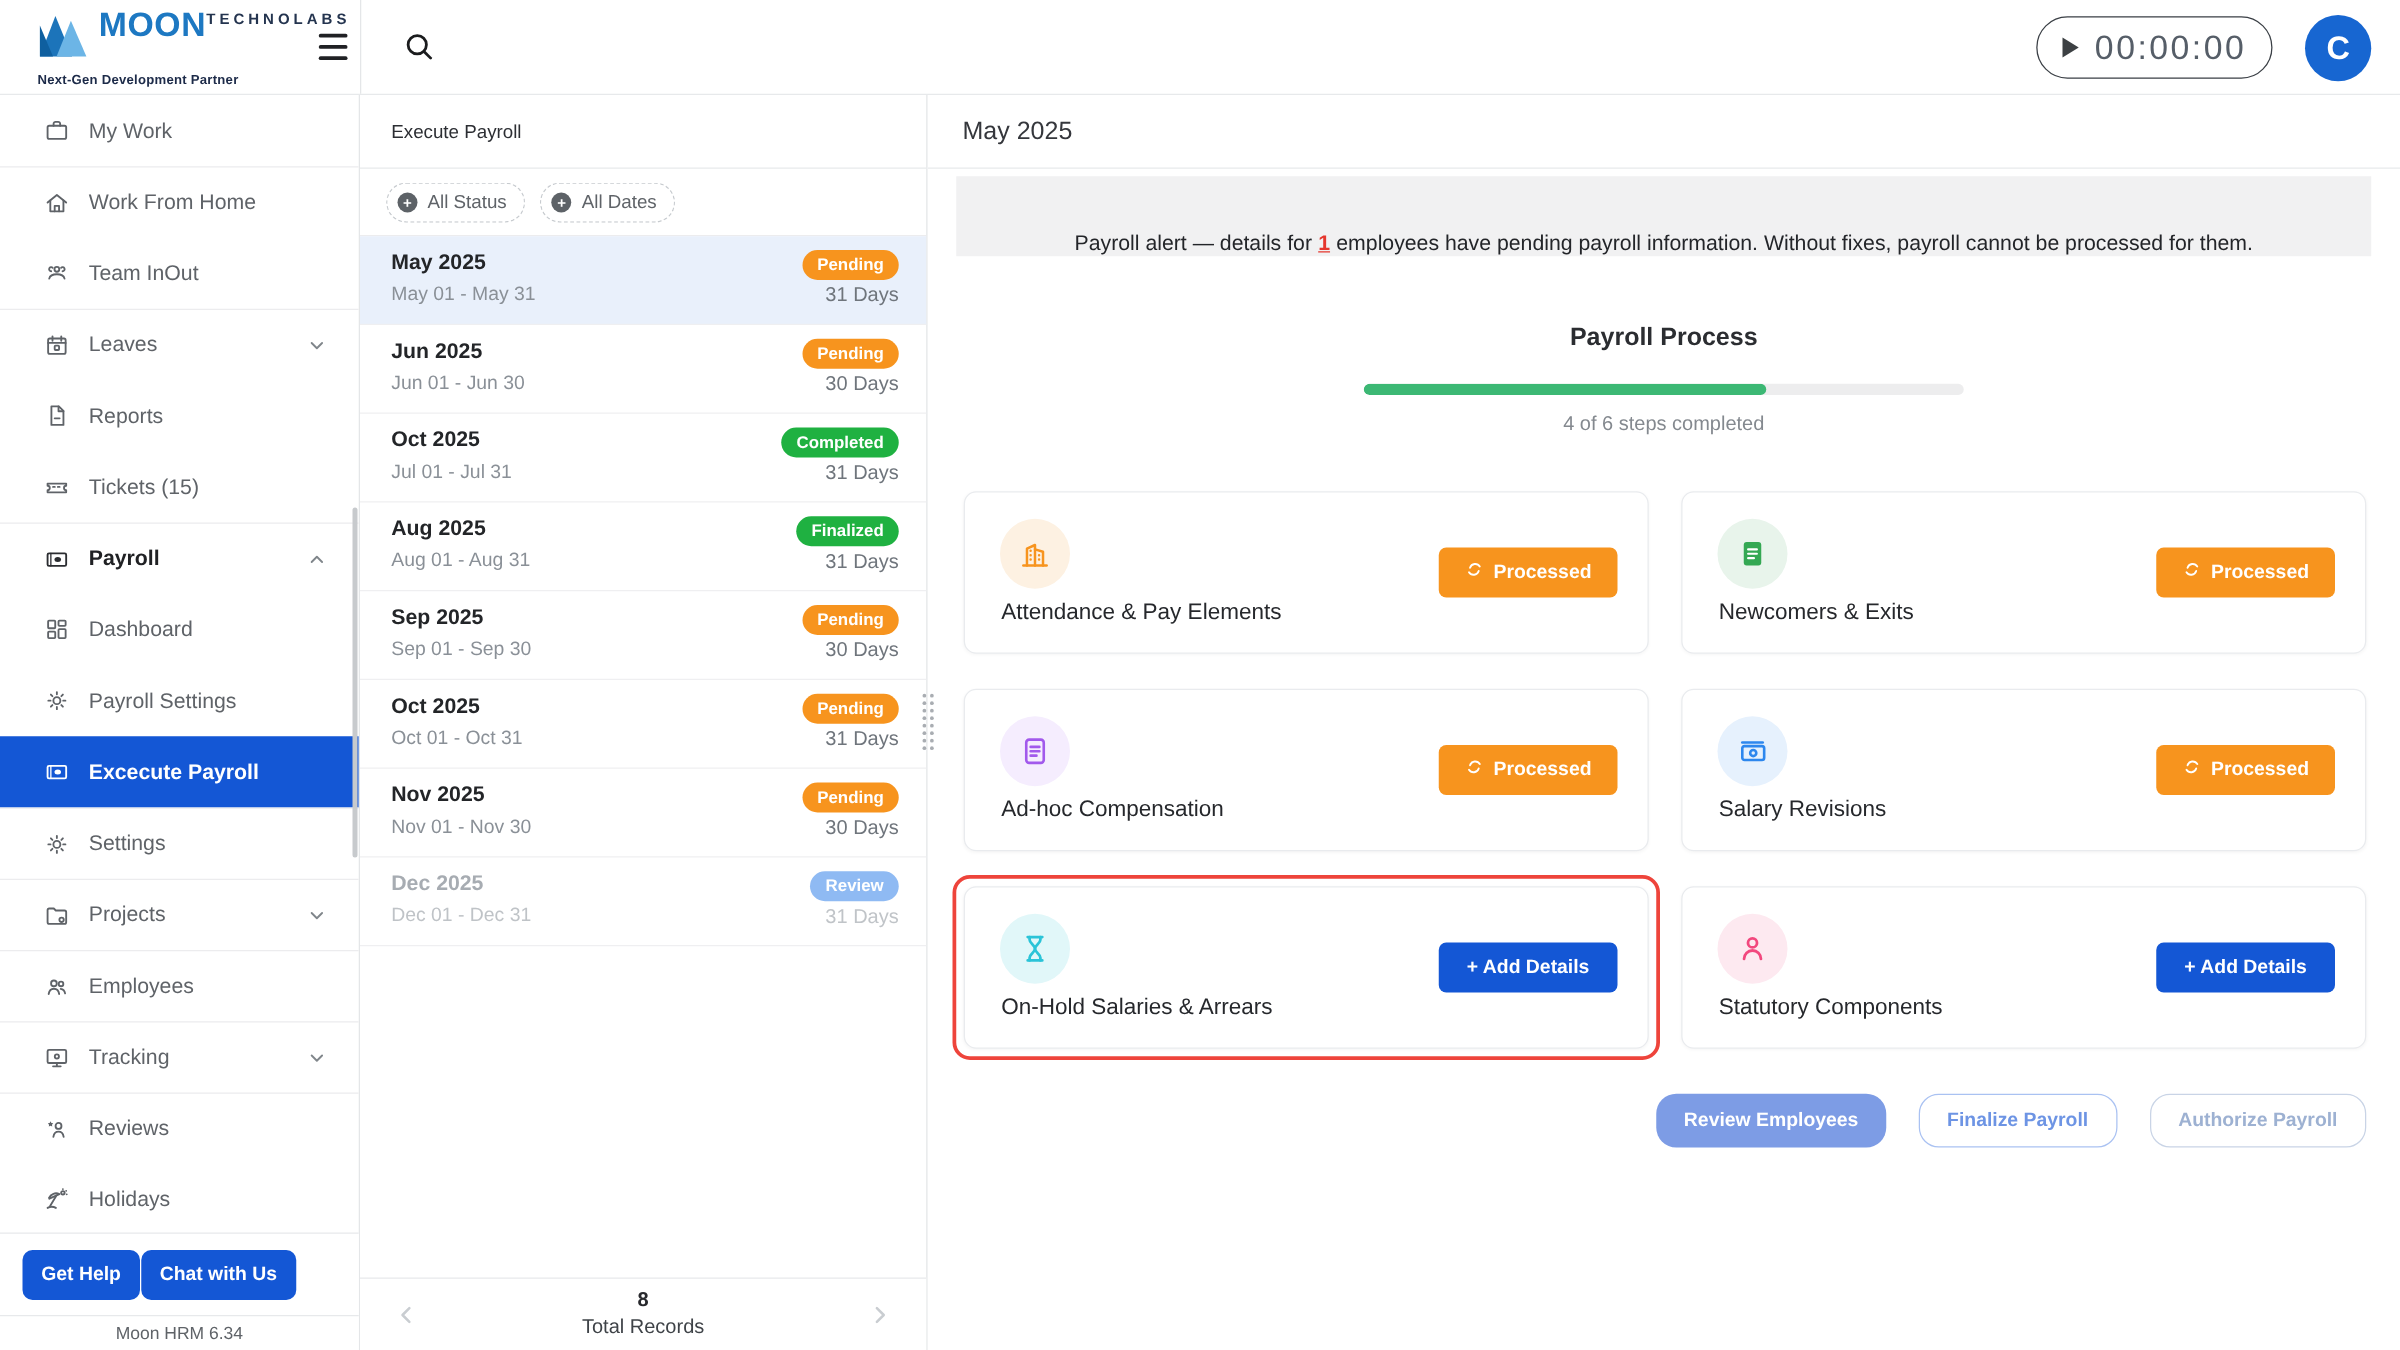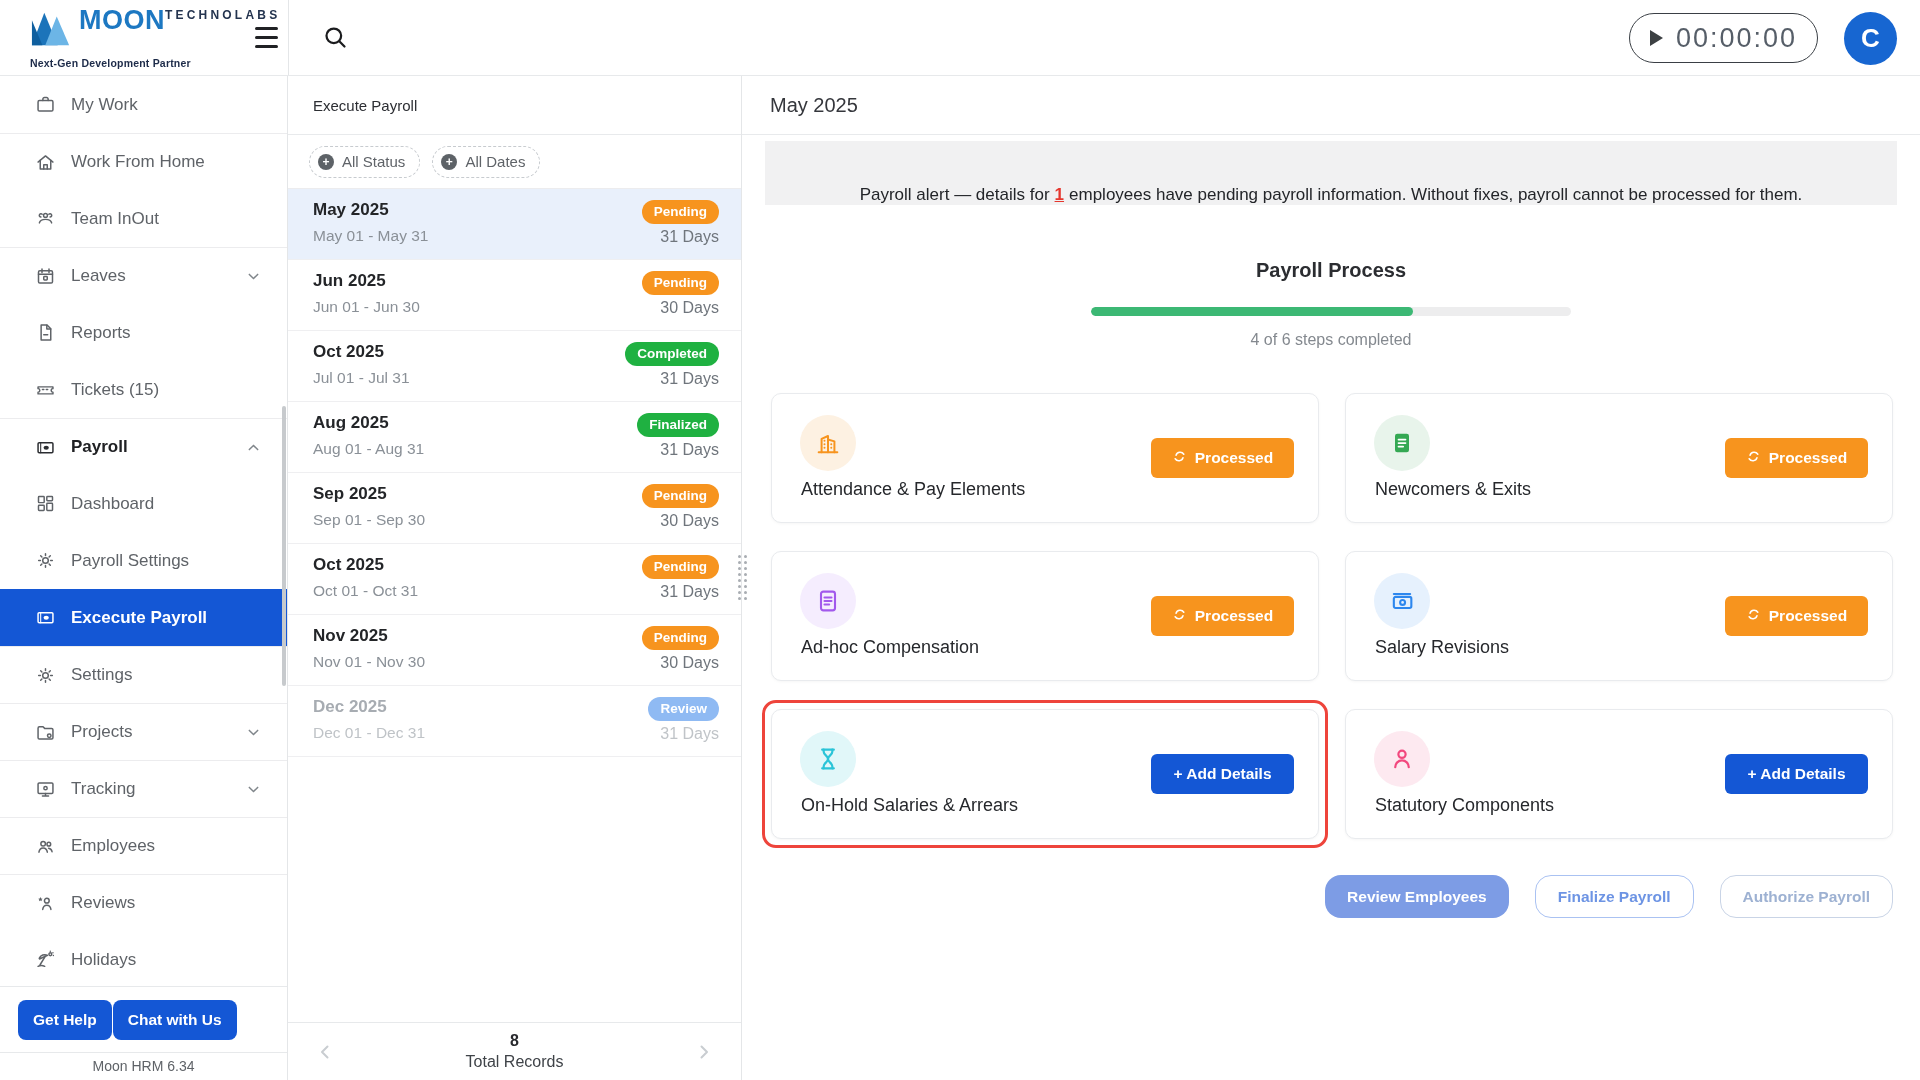--- a/index.html
+++ b/index.html
@@ -294,43 +294,43 @@
       <span class="nav-chev">
         <svg width="15" height="15" viewBox="0 0 18 18" fill="none" stroke="currentColor" stroke-width="1.8" stroke-linecap="round" stroke-linejoin="round">
             <path d="M4 6.5l5 5 5-5"></path>
           </svg>
       </span>
     </div>
 
     <div class="nav-item sep">
       <span class="nav-ic">
         <svg width="21" height="21" viewBox="0 0 24 24" fill="none" stroke="currentColor" stroke-width="1.7" stroke-linecap="round" stroke-linejoin="round">
+            <circle cx="9.3" cy="8.8" r="2.6"></circle>
+            <circle cx="15.8" cy="9.3" r="2.1"></circle>
+            <path d="M4.5 18.5c.5-3.2 2.4-4.8 4.8-4.8s4.3 1.6 4.8 4.8"></path>
+            <path d="M15.5 13.9c2.2.3 3.6 1.7 4 4.1"></path>
+          </svg>
+      </span>
+      <span class="nav-label">Employees</span>
+    </div>
+
+    <div class="nav-item sep">
+      <span class="nav-ic">
+        <svg width="21" height="21" viewBox="0 0 24 24" fill="none" stroke="currentColor" stroke-width="1.7" stroke-linecap="round" stroke-linejoin="round">
             <rect x="3.5" y="4.5" width="17" height="12" rx="1.3"></rect>
             <circle cx="12" cy="10.5" r="1.9"></circle>
             <path d="M12 16.5v3M8.5 19.5h7"></path>
           </svg>
       </span>
       <span class="nav-label">Tracking</span>
       <span class="nav-chev">
         <svg width="15" height="15" viewBox="0 0 18 18" fill="none" stroke="currentColor" stroke-width="1.8" stroke-linecap="round" stroke-linejoin="round">
             <path d="M4 6.5l5 5 5-5"></path>
           </svg>
       </span>
-    </div>
-
-    <div class="nav-item sep">
-      <span class="nav-ic">
-        <svg width="21" height="21" viewBox="0 0 24 24" fill="none" stroke="currentColor" stroke-width="1.7" stroke-linecap="round" stroke-linejoin="round">
-            <circle cx="9.3" cy="8.8" r="2.6"></circle>
-            <circle cx="15.8" cy="9.3" r="2.1"></circle>
-            <path d="M4.5 18.5c.5-3.2 2.4-4.8 4.8-4.8s4.3 1.6 4.8 4.8"></path>
-            <path d="M15.5 13.9c2.2.3 3.6 1.7 4 4.1"></path>
-          </svg>
-      </span>
-      <span class="nav-label">Employees</span>
     </div>
 
     <div class="nav-item sep">
       <span class="nav-ic">
         <svg width="21" height="21" viewBox="0 0 24 24" fill="none" stroke="currentColor" stroke-width="1.7" stroke-linecap="round" stroke-linejoin="round">
             <circle cx="13.5" cy="8.8" r="2.7"></circle>
             <path d="M8.8 18.8c.5-3.1 2.3-4.7 4.7-4.7s4.2 1.6 4.7 4.7"></path>
             <path d="M6.2 4.6l.8 1.6 1.7.3-1.2 1.2.3 1.7-1.6-.8-1.6.8.3-1.7-1.2-1.2 1.7-.3z" fill="currentColor" stroke="none"></path>
           </svg>
       </span>

